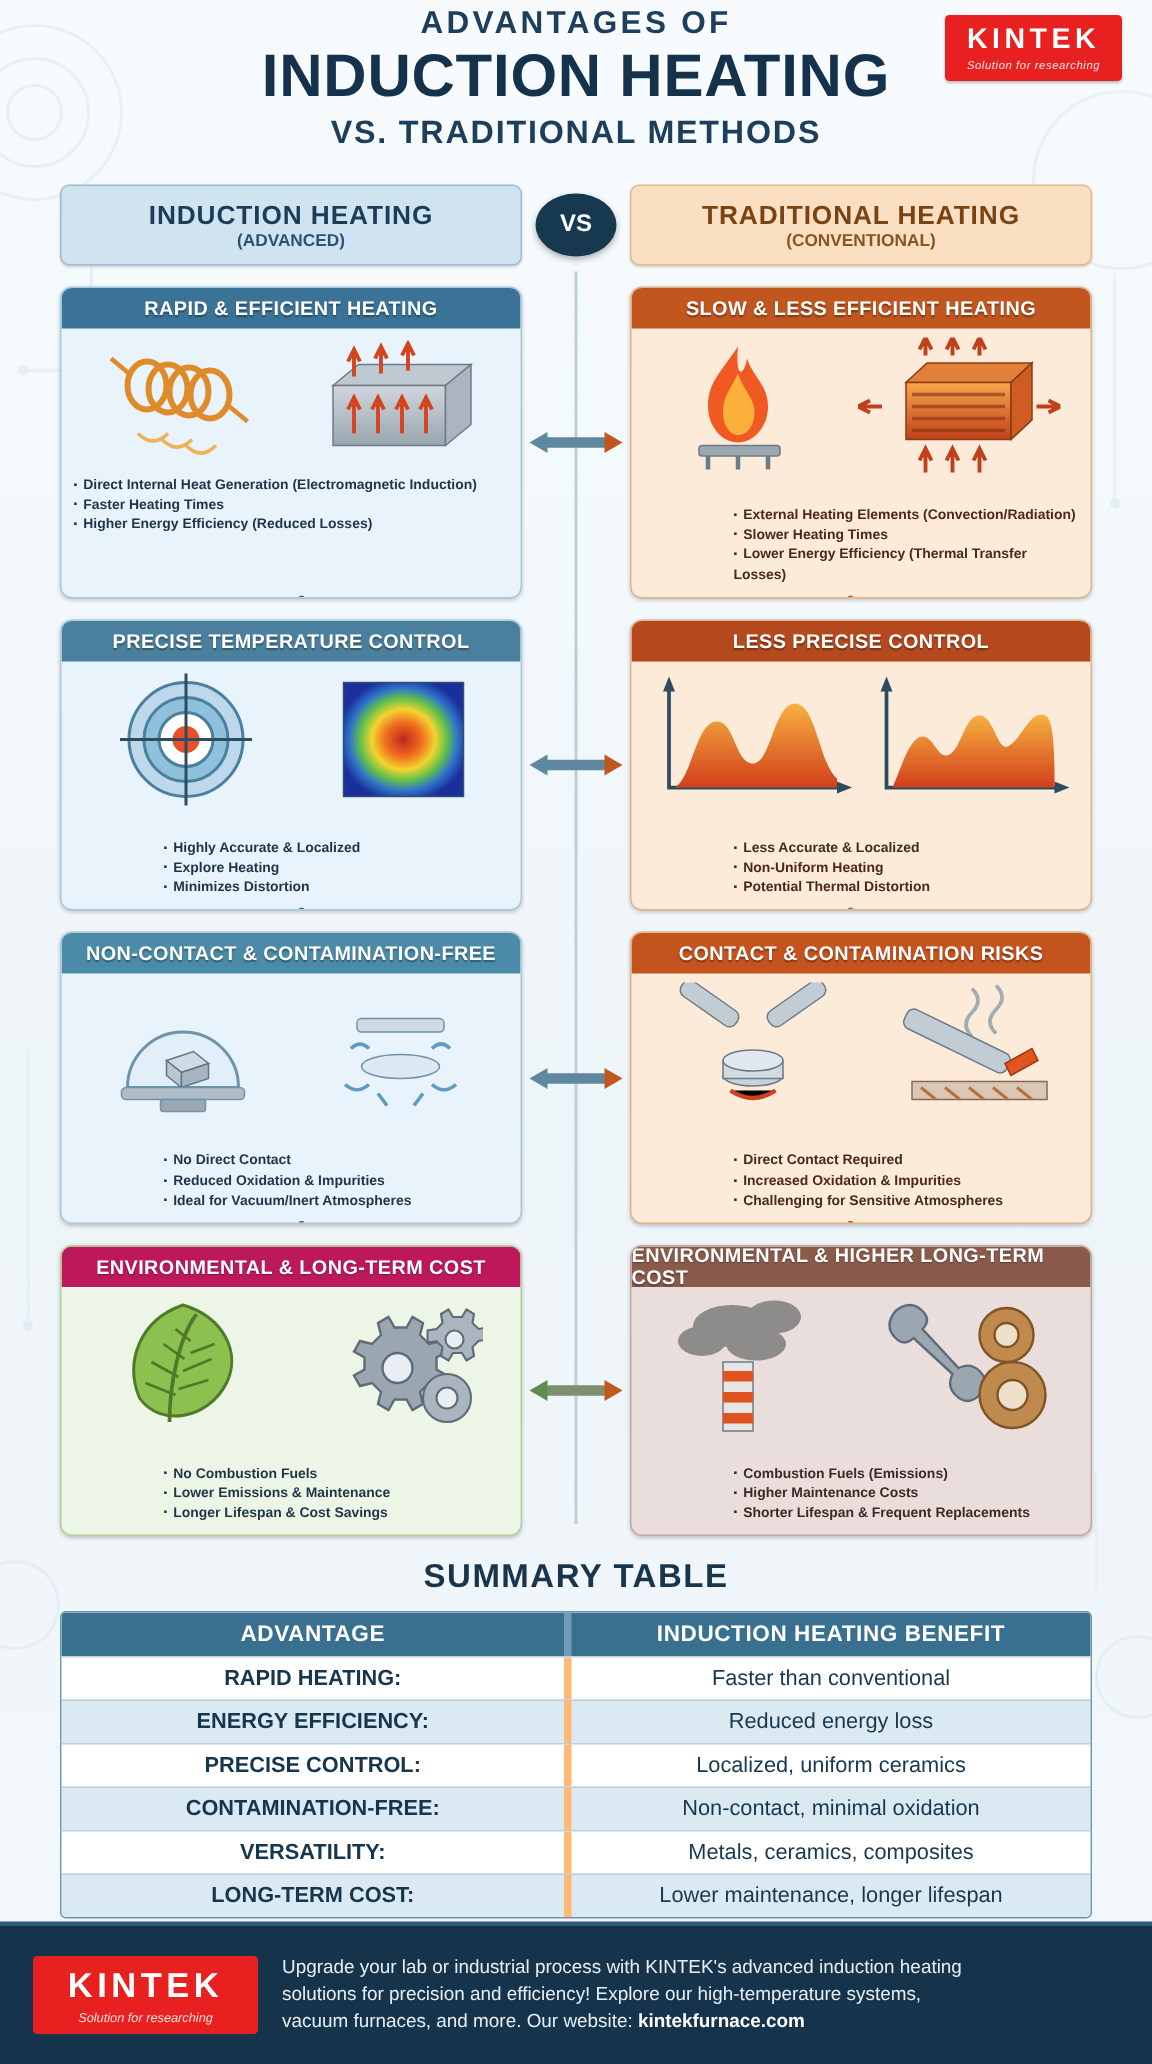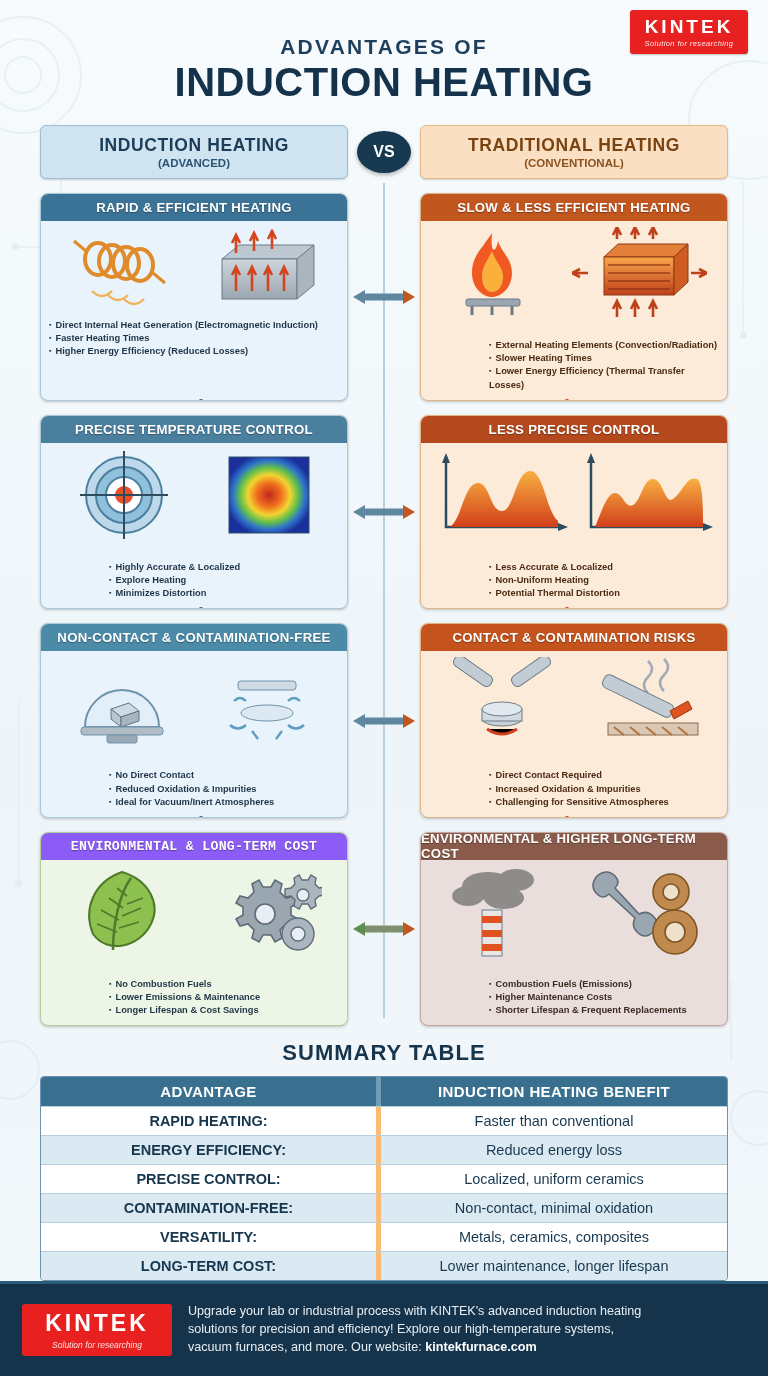--- a/index.html
+++ b/index.html
@@ -40,21 +40,21 @@
     box-shadow: 0 1px 2px rgba(0,0,0,.25);
   }
   .logo-top .k-name {
     color: #fff; font-weight: bold; font-size: 19px; letter-spacing: 3px;
     line-height: 1;
   }
   .logo-top .k-tag {
     color: #ffe9e9; font-size: 7.5px; font-style: italic; margin-top: 3px;
     letter-spacing: .4px;
   }
-  .title-wrap { padding-top: 35px; text-align: center; }
+  .title-wrap { padding-top: 4px; text-align: center; }
   .t-small {
     font-size: 21px; letter-spacing: 2.2px; color: #1d3f5c; font-weight: bold;
   }
   .t-big {
     font-size: 40px; letter-spacing: .5px; color: #14324b; font-weight: bold;
     line-height: 1.05; margin-top: 2px;
   }
   .t-mid {
     font-size: 21.5px; letter-spacing: 1.2px; color: #1d3f5c; font-weight: bold;
     margin-top: 4px;
@@ -102,21 +102,21 @@
   .card.ind.green { background: #edf6e6; border: 1px solid #b4cf9e; }
   .card.trad.brown { background: #e9dedb; border: 1px solid #c4a79f; }
   .card-head {
     height: 27px; display: flex; align-items: center; justify-content: center;
     font-size: 13.2px; font-weight: bold; color: #fff; letter-spacing: .3px;
     text-shadow: 0 1px 1px rgba(0,0,0,.35);
   }
   .ch-blue { background: #3b7396; }
   .ch-blue2 { background: #4a7f9e; }
   .ch-blue3 { background: #4b8ba8; }
-  .ch-green { background: #8b5cf6; font-family: Liberation Mono, monospace; }
+  .ch-green { background: #be185d; }
   .ch-orange { background: #c1561f; }
   .ch-orange2 { background: #b4491d; }
   .ch-orange3 { background: #c4531d; }
   .ch-brown { background: #8a5b4b; }
   .card-body { padding: 6px 8px 8px 8px; }
   .art { height: 92px; display: flex; align-items: center; justify-content: space-around; }
   .bullets { list-style: none; font-size: 9.3px; font-weight: bold; color: #1f3446; line-height: 1.42; }
   .bullets.center { text-align: left; padding-left: 60px; margin-top: 20px; }
   .bullets li::before { content: "\25AA"; font-size: 7px; margin-right: 4px; vertical-align: 1px; }
   .card.trad .bullets { color: #4a2a13; }
@@ -199,20 +199,21 @@
   </div>
 
   <div class="logo-top">
     <div class="k-name">KINTEK</div>
     <div class="k-tag">Solution for researching</div>
   </div>
 
   <div class="title-wrap">
     <div class="t-small">ADVANTAGES OF</div>
     <div class="t-big">INDUCTION HEATING</div>
+    <div class="t-mid">VS. TRADITIONAL METHODS</div>
   </div>
 
   <div class="cols-header">
     <div class="col-head ind">
       <div class="ch-main">INDUCTION HEATING</div>
       <div class="ch-sub">(ADVANCED)</div>
     </div>
     <div class="vs-badge">VS</div>
     <div class="col-head trad">
       <div class="ch-main">TRADITIONAL HEATING</div>

